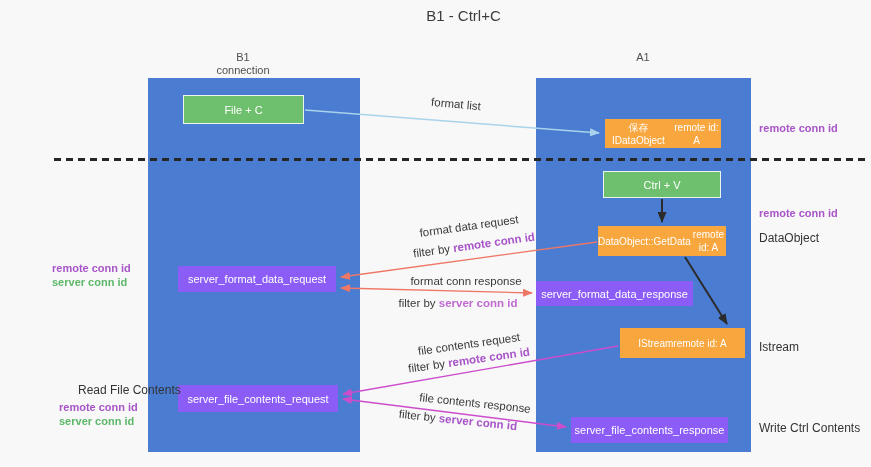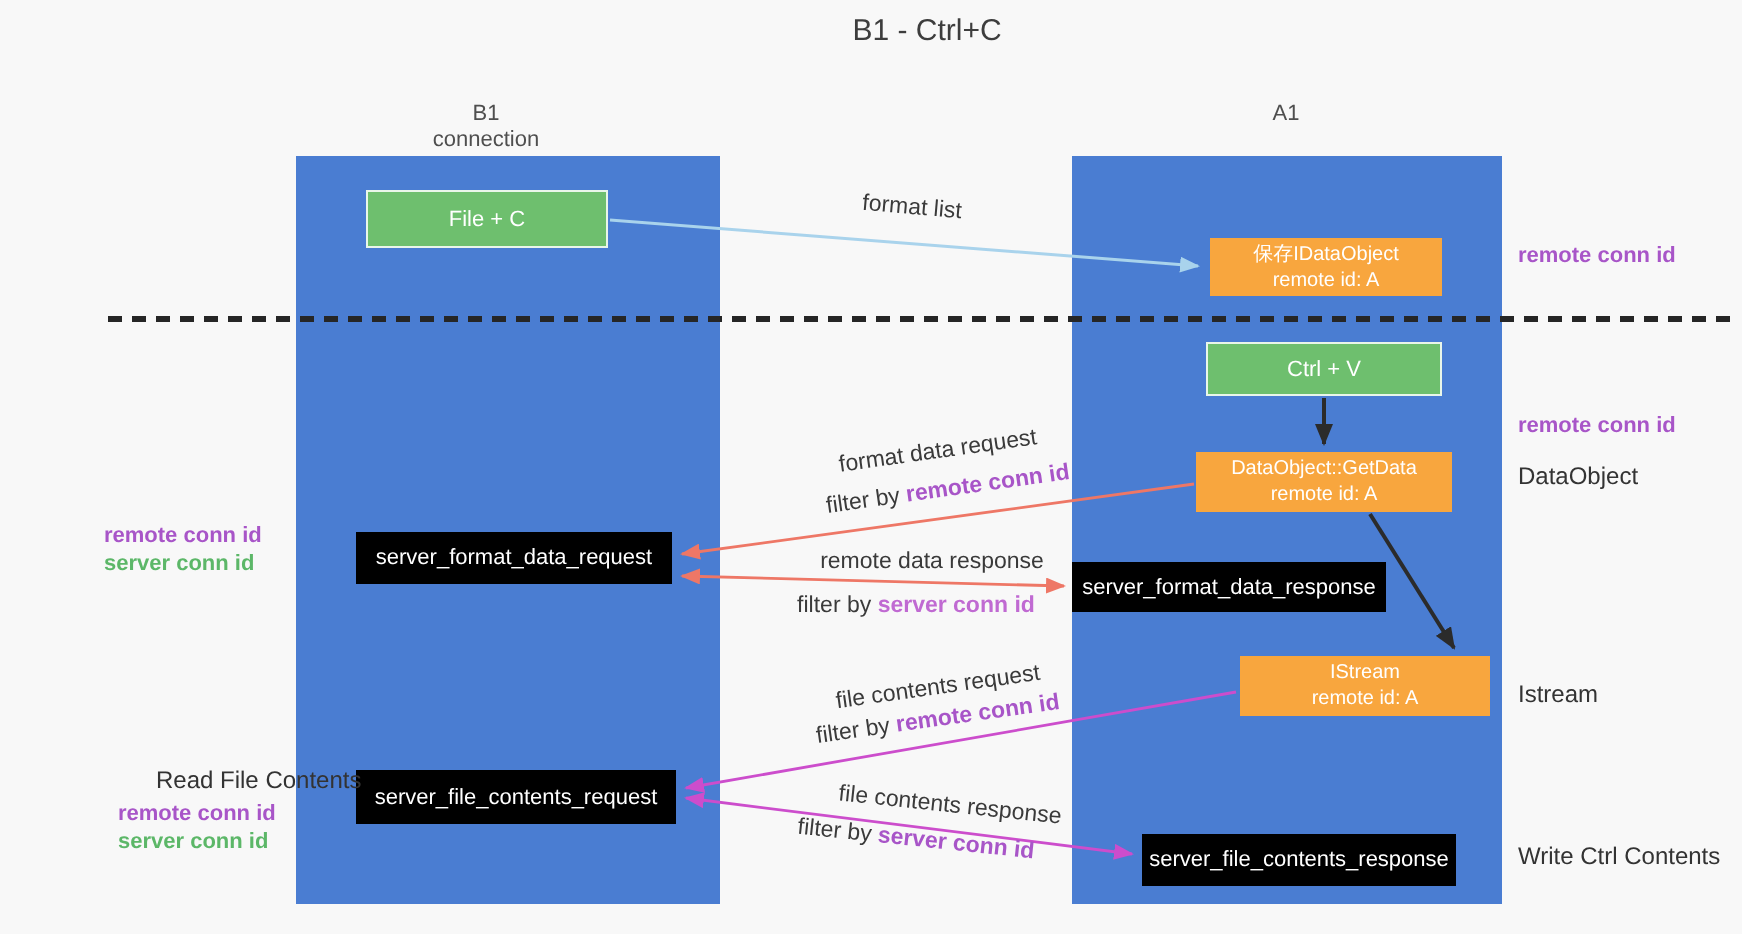--- a/index.html
+++ b/index.html
@@ -11,24 +11,24 @@
   .title{top:6px;left:0;width:871px;text-align:center;font-size:15px;line-height:19px;color:#3d3d3d;}
   .colhead{font-size:11px;line-height:13px;color:#4f4f4f;text-align:center;}
   .col{background:#4a7dd2;}
   .dashes{height:3px;background:repeating-linear-gradient(90deg,#262626 0 7px,rgba(0,0,0,0) 7px 12px);}
   .btn{
     background:#6ebf6e;border:1px solid rgba(255,255,255,.85);box-sizing:border-box;
     color:#fff;font-size:11px;text-align:center;display:flex;align-items:center;justify-content:center;
   }
   .node{
     background:#f8a63e;color:#fff;font-size:10px;line-height:13px;text-align:center;
-    display:flex;flex-direction:column;align-items:center;justify-content:center;
+    display:flex;flex-direction:row;align-items:center;justify-content:center;
   }
   .msgbox{
-    background:#000000;color:#fff;font-size:11px;text-align:center;
+    background:#8b5cf6;color:#fff;font-size:11px;text-align:center;
     display:flex;align-items:center;justify-content:center;
   }
   .albl{font-size:11.5px;color:#3a3a3a;text-align:center;white-space:nowrap;}
   .sideDark{font-size:12px;color:#333;white-space:nowrap;}
   .purple{color:#a855c8;font-weight:bold;}
   .purpleL{color:#c06ad2;font-weight:bold;}
   .greenT{color:#5cb768;font-weight:bold;}
   .boldlbl{font-size:11px;font-weight:bold;white-space:nowrap;}
   svg.arrows{position:absolute;left:0;top:0;pointer-events:none;}
 </style>
@@ -129,21 +129,21 @@
   <div class="abs boldlbl purple" style="left:31px;top:401px;">remote conn id</div>
   <div class="abs boldlbl greenT" style="left:31px;top:415px;">server conn id</div>
 
   <div class="abs albl" style="left:378px;top:98px;width:100px;transform:rotate(5deg);">format list</div>
 
   <div class="abs albl" style="left:376px;top:220px;width:130px;transform:rotate(-8deg);">format data request</div>
   <div class="abs albl" style="left:376px;top:239px;width:140px;transform:rotate(-8deg);">
     <span>filter by </span><span class="purple">remote conn id</span>
   </div>
 
-  <div class="abs albl" style="left:373px;top:275px;width:130px;">remote data response</div>
+  <div class="abs albl" style="left:373px;top:275px;width:130px;">format conn response</div>
   <div class="abs albl" style="left:365px;top:297px;width:130px;">
     <span>filter by </span><span class="purpleL">server conn id</span>
   </div>
 
   <div class="abs albl" style="left:376px;top:338px;width:130px;transform:rotate(-8deg);">file contents request</div>
   <div class="abs albl" style="left:371px;top:354px;width:140px;transform:rotate(-8deg);">
     <span>filter by </span><span class="purple">remote conn id</span>
   </div>
 
   <div class="abs albl" style="left:382px;top:397px;width:130px;transform:rotate(6deg);">file contents response</div>

